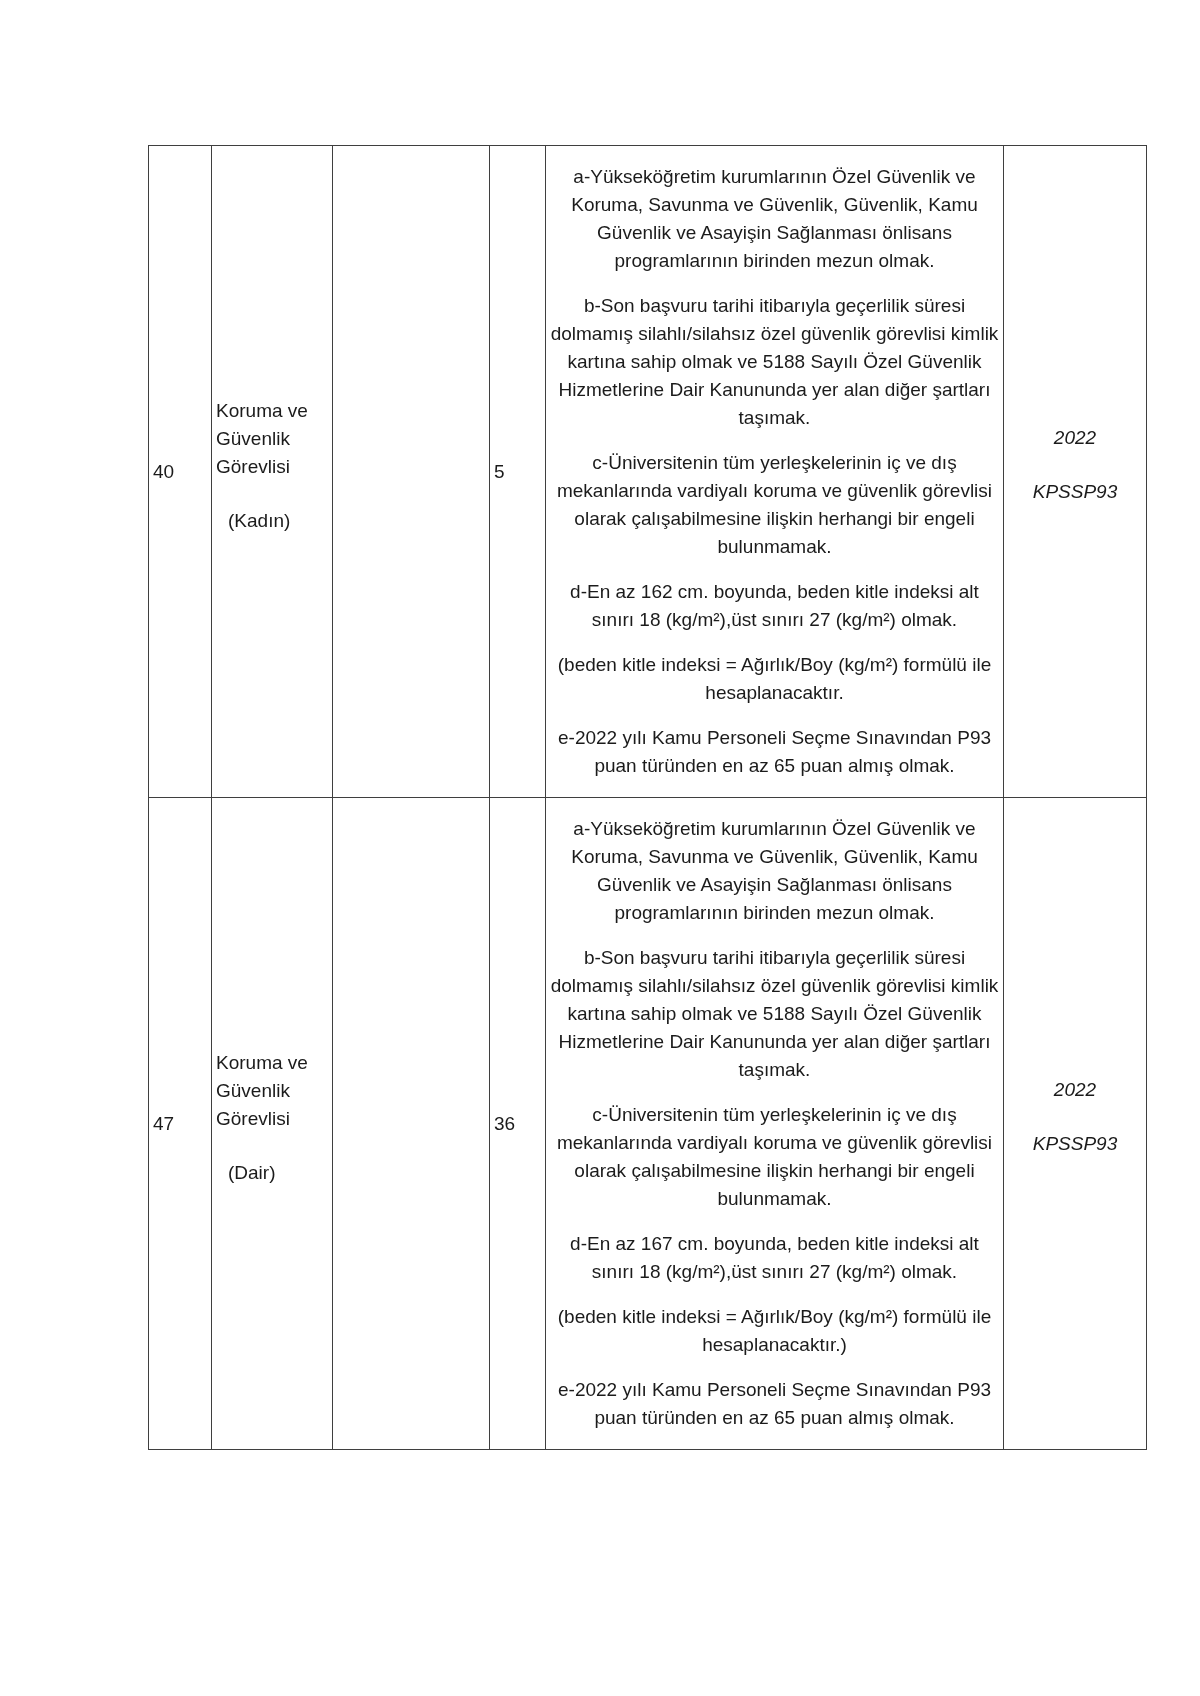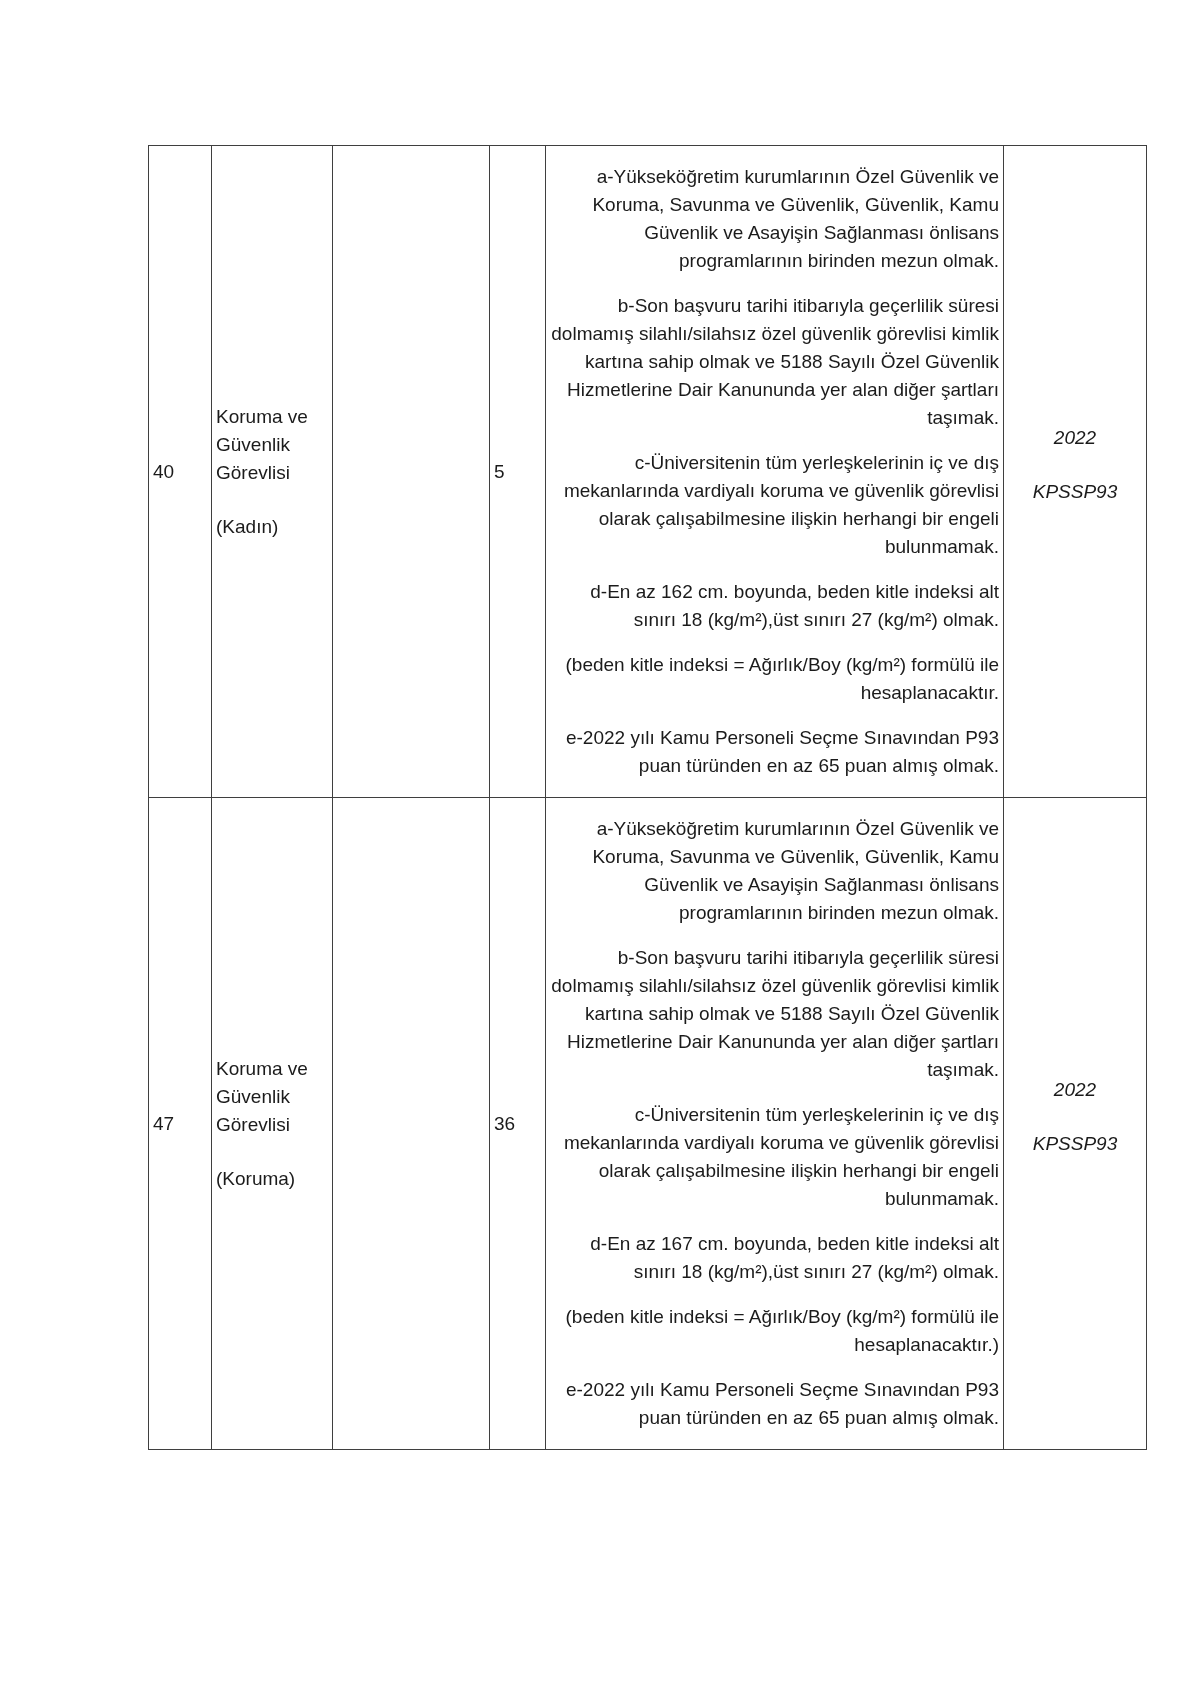--- a/index.html
+++ b/index.html
@@ -38,25 +38,25 @@
   td.c-num, td.c-quota {
     text-align: left;
   }
   td.c-title {
     text-align: left;
   }
   td.c-title .title-main {
     margin: 0 0 26px 0;
   }
   td.c-title .title-gender {
-    margin: 0;
+    margin: 12px;
   }
   td.c-req {
     vertical-align: top;
-    text-align: right;
+    text-align: center;
     padding: 5px 4px 5px 4px;
   }
   td.c-req p {
     margin: 0 0 17px 0;
   }
   td.c-req p:last-child {
     margin-bottom: 0;
   }
   td.c-exam {
     text-align: center;
@@ -112,21 +112,21 @@
         <p class="exam-code">KPSSP93</p>
       </td>
     </tr>
 
     <tr>
       <td class="c-num">
         <span>47</span>
       </td>
       <td class="c-title">
         <p class="title-main">Koruma ve Güvenlik Görevlisi</p>
-        <p class="title-gender">(Koruma)</p>
+        <p class="title-gender">(Dair)</p>
       </td>
       <td>
         <span></span>
       </td>
       <td class="c-quota">
         <span>36</span>
       </td>
       <td class="c-req">
         <p>a-Yükseköğretim kurumlarının Özel Güvenlik ve Koruma, Savunma ve Güvenlik, Güvenlik, Kamu Güvenlik ve Asayişin Sağlanması önlisans programlarının birinden mezun olmak.</p>
         <p>b-Son başvuru tarihi itibarıyla geçerlilik süresi dolmamış silahlı/silahsız özel güvenlik görevlisi kimlik kartına sahip olmak ve 5188 Sayılı Özel Güvenlik Hizmetlerine Dair Kanununda yer alan diğer şartları taşımak.</p>

